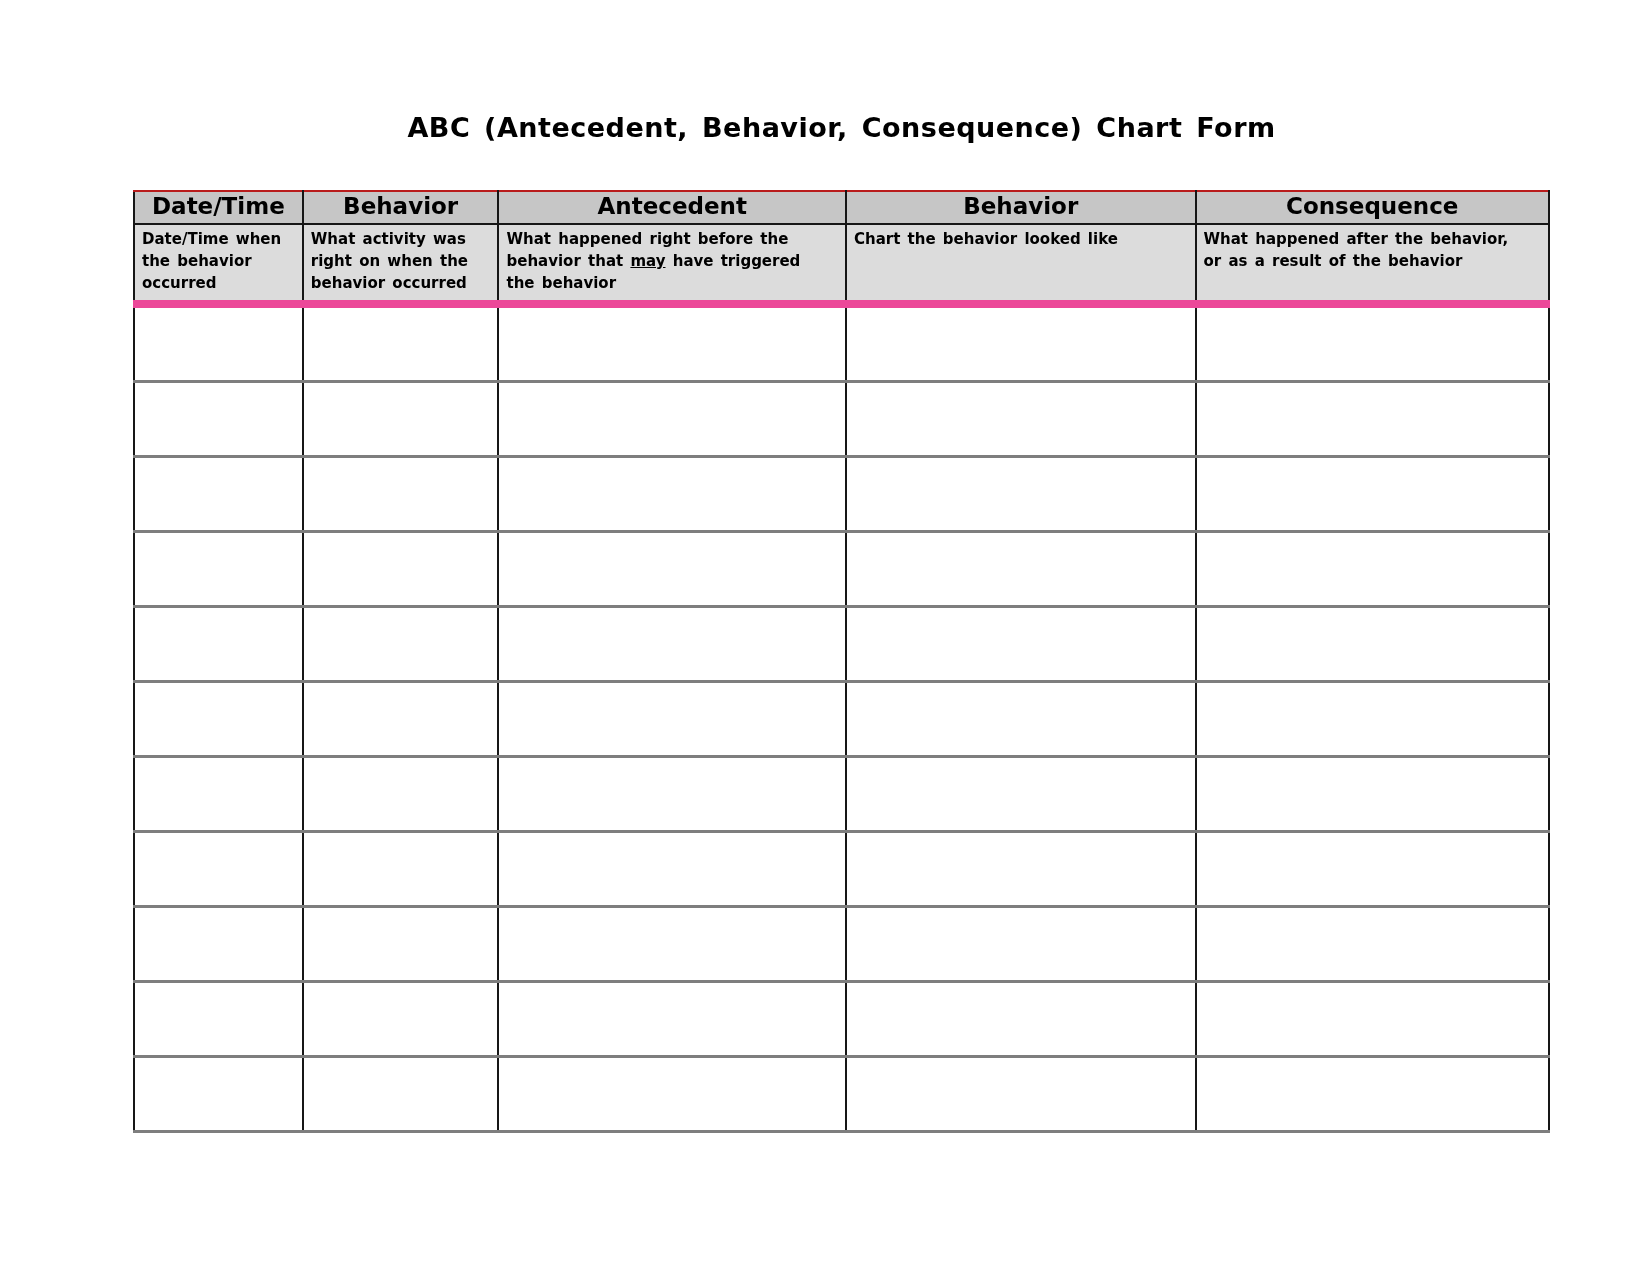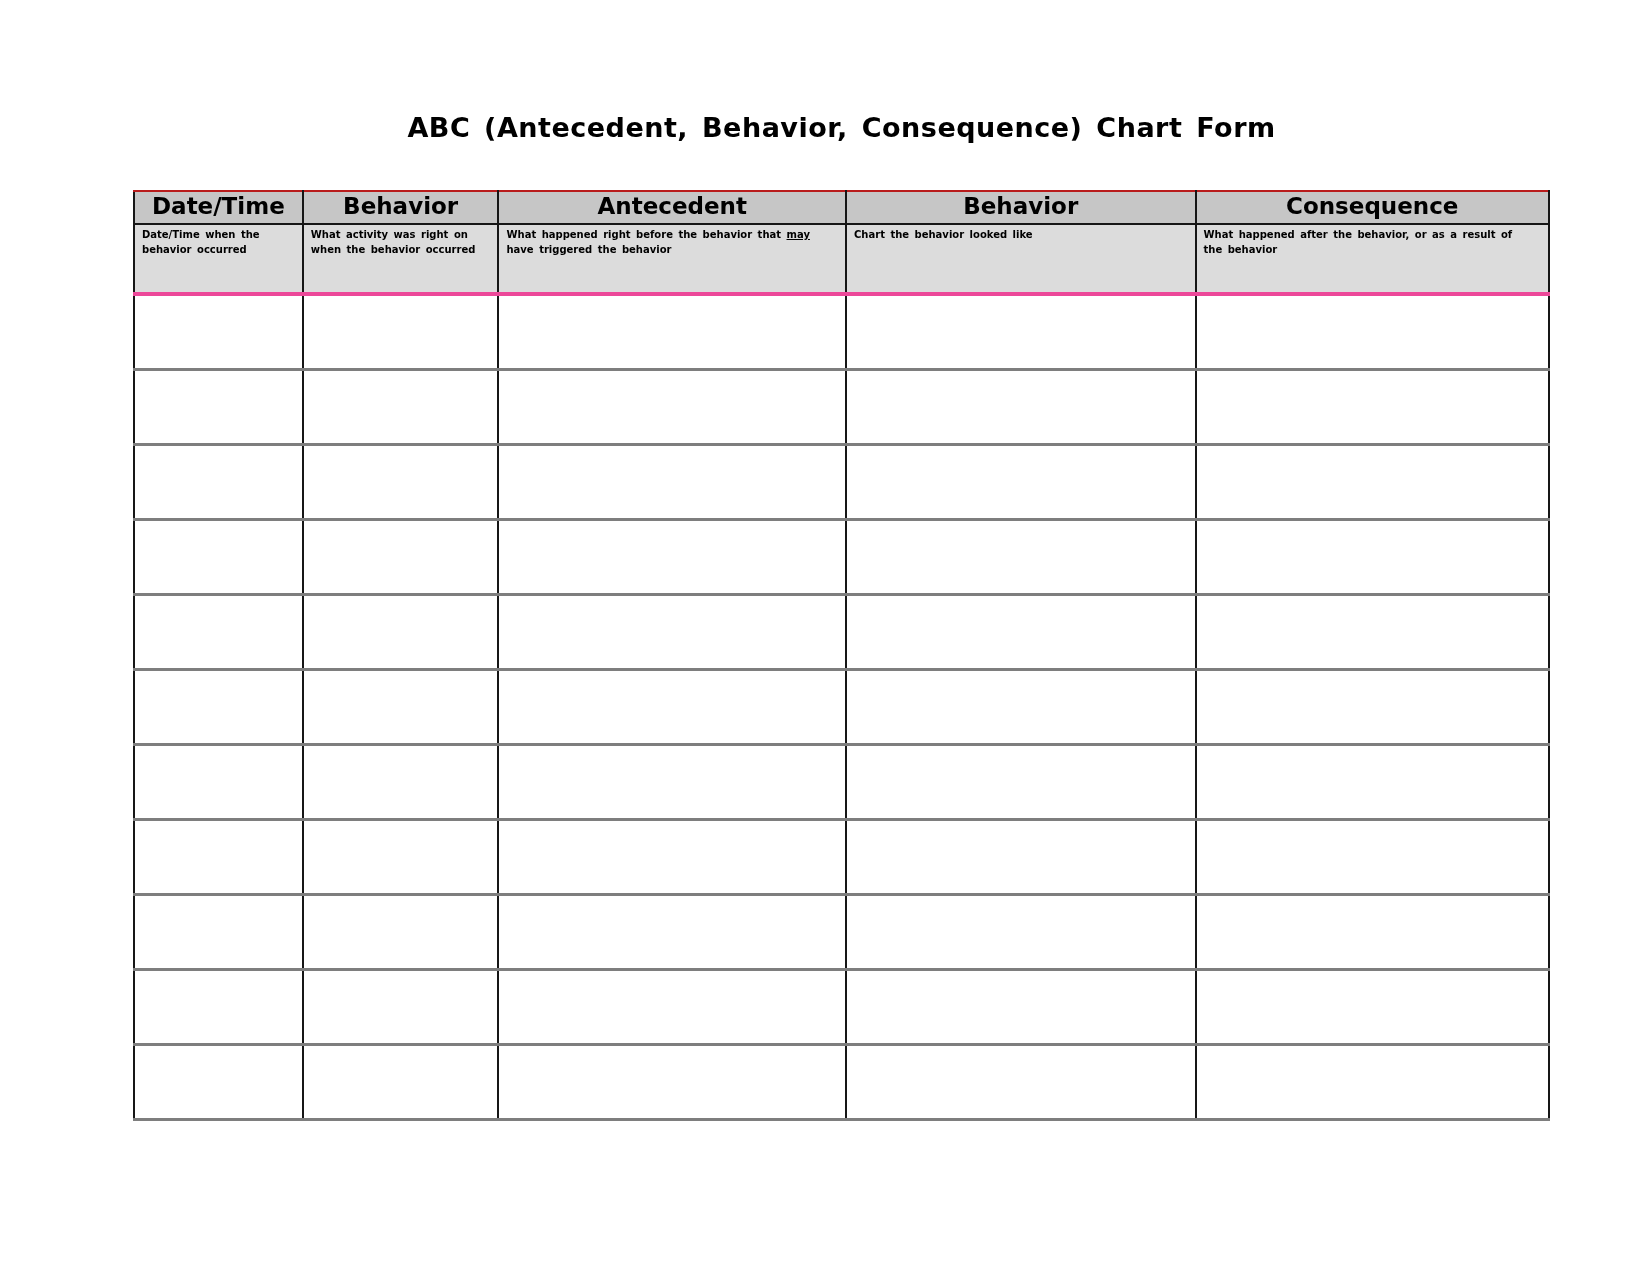--- a/index.html
+++ b/index.html
@@ -52,26 +52,26 @@
     line-height: 1.2;
     border-top: 2px solid #b91c1c;
     border-bottom: 2px solid #161616;
   }
   td.desc {
     background: #dcdcdc;
     height: 58px;
     vertical-align: top;
     text-align: left;
     padding: 3px 17px 6px 7px;
-    font-size: 10px;
+    font-size: 15px;
     font-weight: bold;
     line-height: 1.47;
     word-spacing: 2px;
     border-top: 2px solid #161616;
-    border-bottom: 4px solid #ec4899;
+    border-bottom: 8px solid #ec4899;
   }
   td.body-cell {
     background: #ffffff;
     height: 70px;
     border-top: 3px solid #7e7e7e;
     border-bottom: 3px solid #7e7e7e;
   }
   .u { text-decoration: underline; text-align: center; }
 </style>
 </head>

